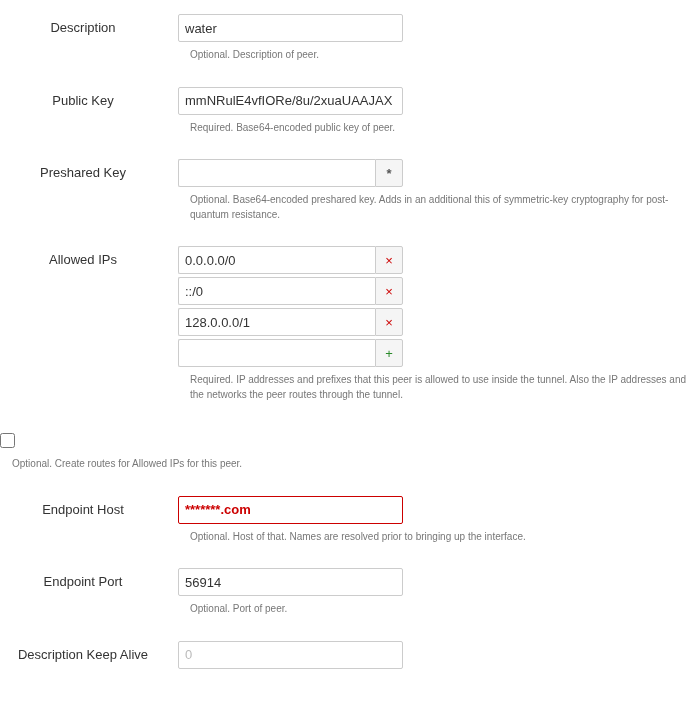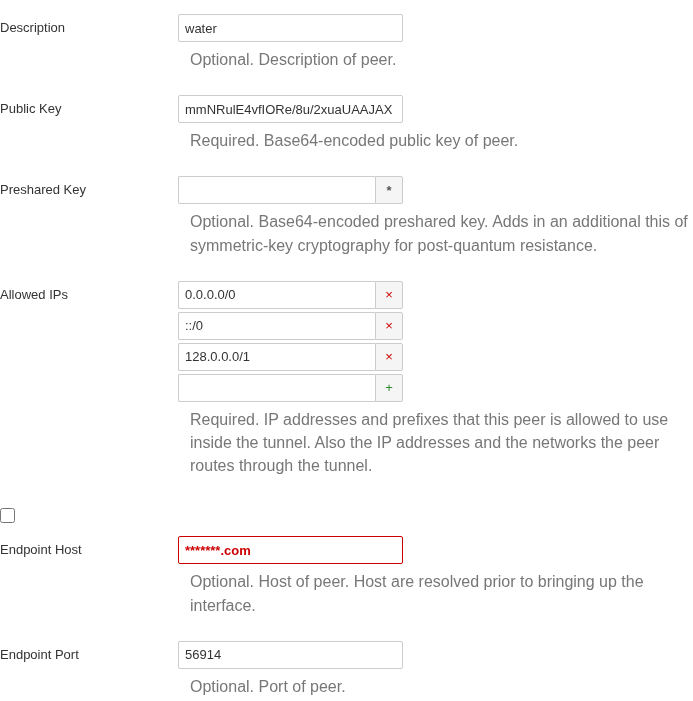--- a/index.html
+++ b/index.html
@@ -11,21 +11,21 @@
       padding: 10px 0;
     }
     .form-row {
       display: flex;
       align-items: flex-start;
       margin-bottom: 6px;
       padding-top: 4px;
     }
     .label-col {
       width: 178px;
-      text-align: left;
+      text-align: center;
       padding-right: 12px;
       padding-top: 6px;
       color: #333;
       flex-shrink: 0;
     }
     .field-col {
       flex: 1;
       min-width: 0;
     }
     .text-input {
@@ -39,21 +39,21 @@
       color: #333;
       background: #fff;
     }
     .text-input.error {
       border-color: #cc0000;
       color: #cc0000;
       font-weight: bold;
     }
     .text-input::placeholder { color: #bbb; }
     .help-text {
-      font-size: 16px;
+      font-size: 10px;
       color: #777;
       margin-top: 6px;
       margin-bottom: 14px;
       line-height: 1.45;
       max-width: 515px;
       padding-left: 12px;
     }
     .input-group {
       display: flex;
       margin-bottom: 3px;
@@ -140,28 +140,29 @@
       <input type="text" class="text-input" value="" style="">
       <button class="addon-btn add">+</button>
     </div>
     <div class="help-text">Required. IP addresses and prefixes that this peer is allowed to use inside the tunnel. Also the IP addresses and the networks the peer routes through the tunnel.</div>
   </div>
 </div>
 
 <div class="form-row">
   <div class="field-col">
     <input type="checkbox" class="checkbox-input" style="">
+    <div class="help-text">Optional. Create routes for Allowed IPs for this peer.</div>
   </div>
 </div>
 
 <div class="form-row">
   <div class="label-col">Endpoint Host</div>
   <div class="field-col">
     <input type="text" class="text-input error" value="*******.com" style="">
-    <div class="help-text">Optional. Host of peer. Host are resolved prior to bringing up the interface.</div>
+    <div class="help-text">Optional. Host of that. Names are resolved prior to bringing up the interface.</div>
   </div>
 </div>
 
 <div class="form-row">
   <div class="label-col">Endpoint Port</div>
   <div class="field-col">
     <input type="text" class="text-input" value="56914" style="">
     <div class="help-text">Optional. Port of peer.</div>
   </div>
 </div>

